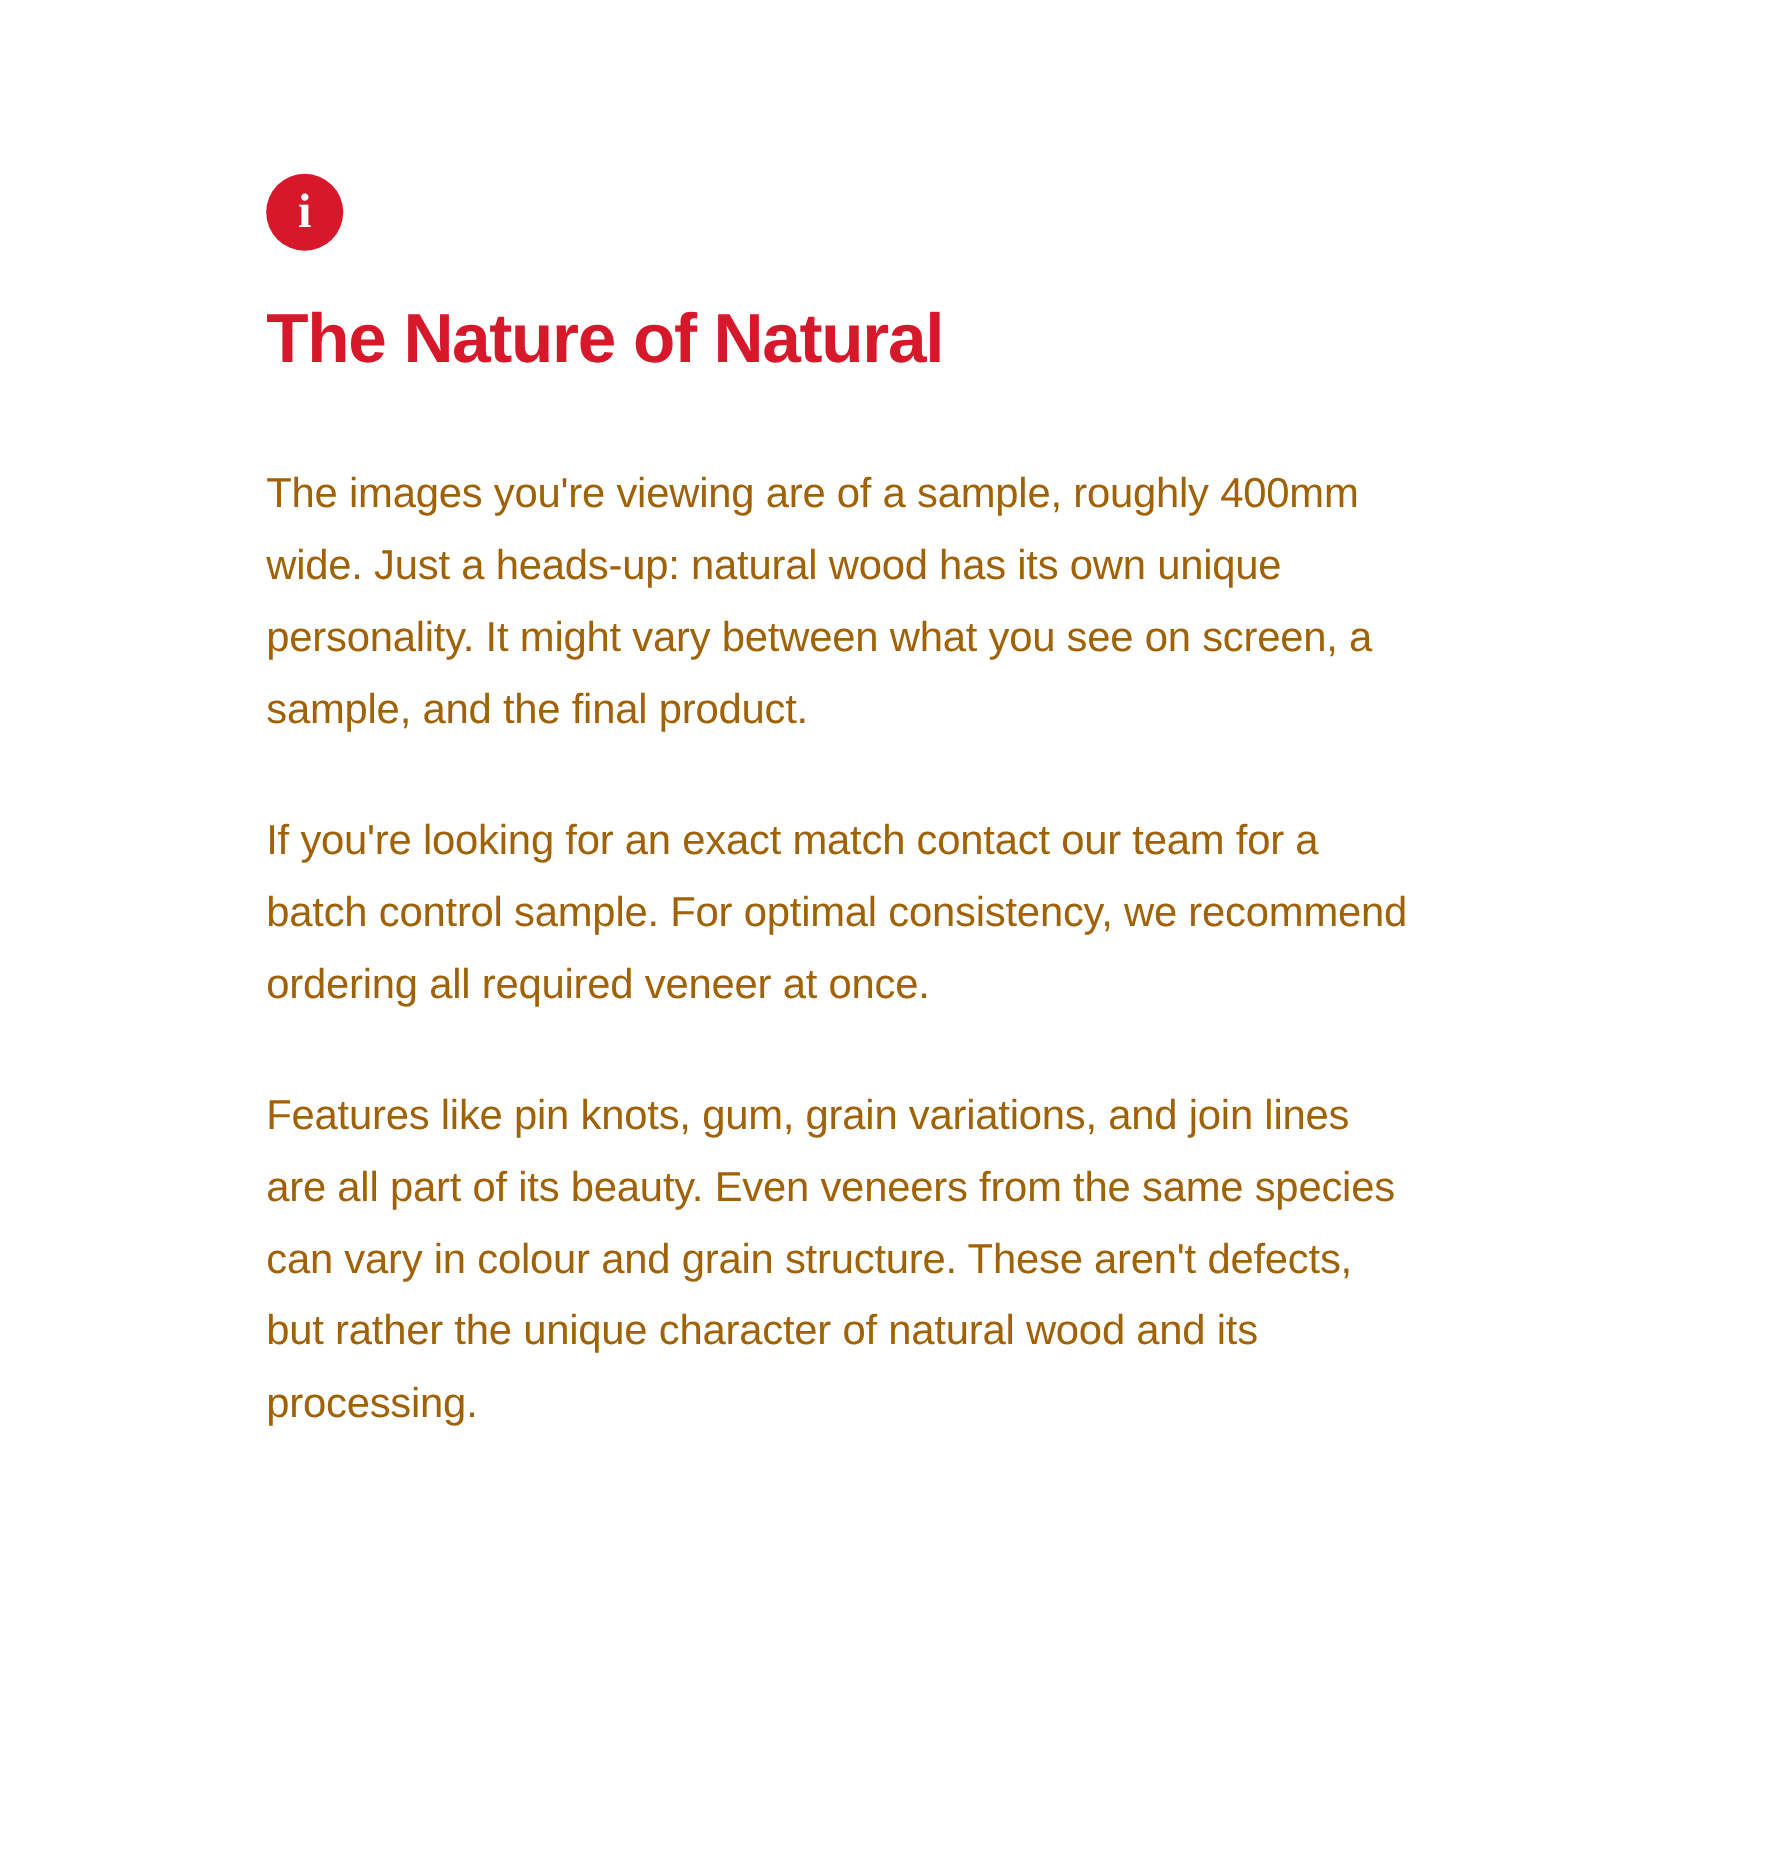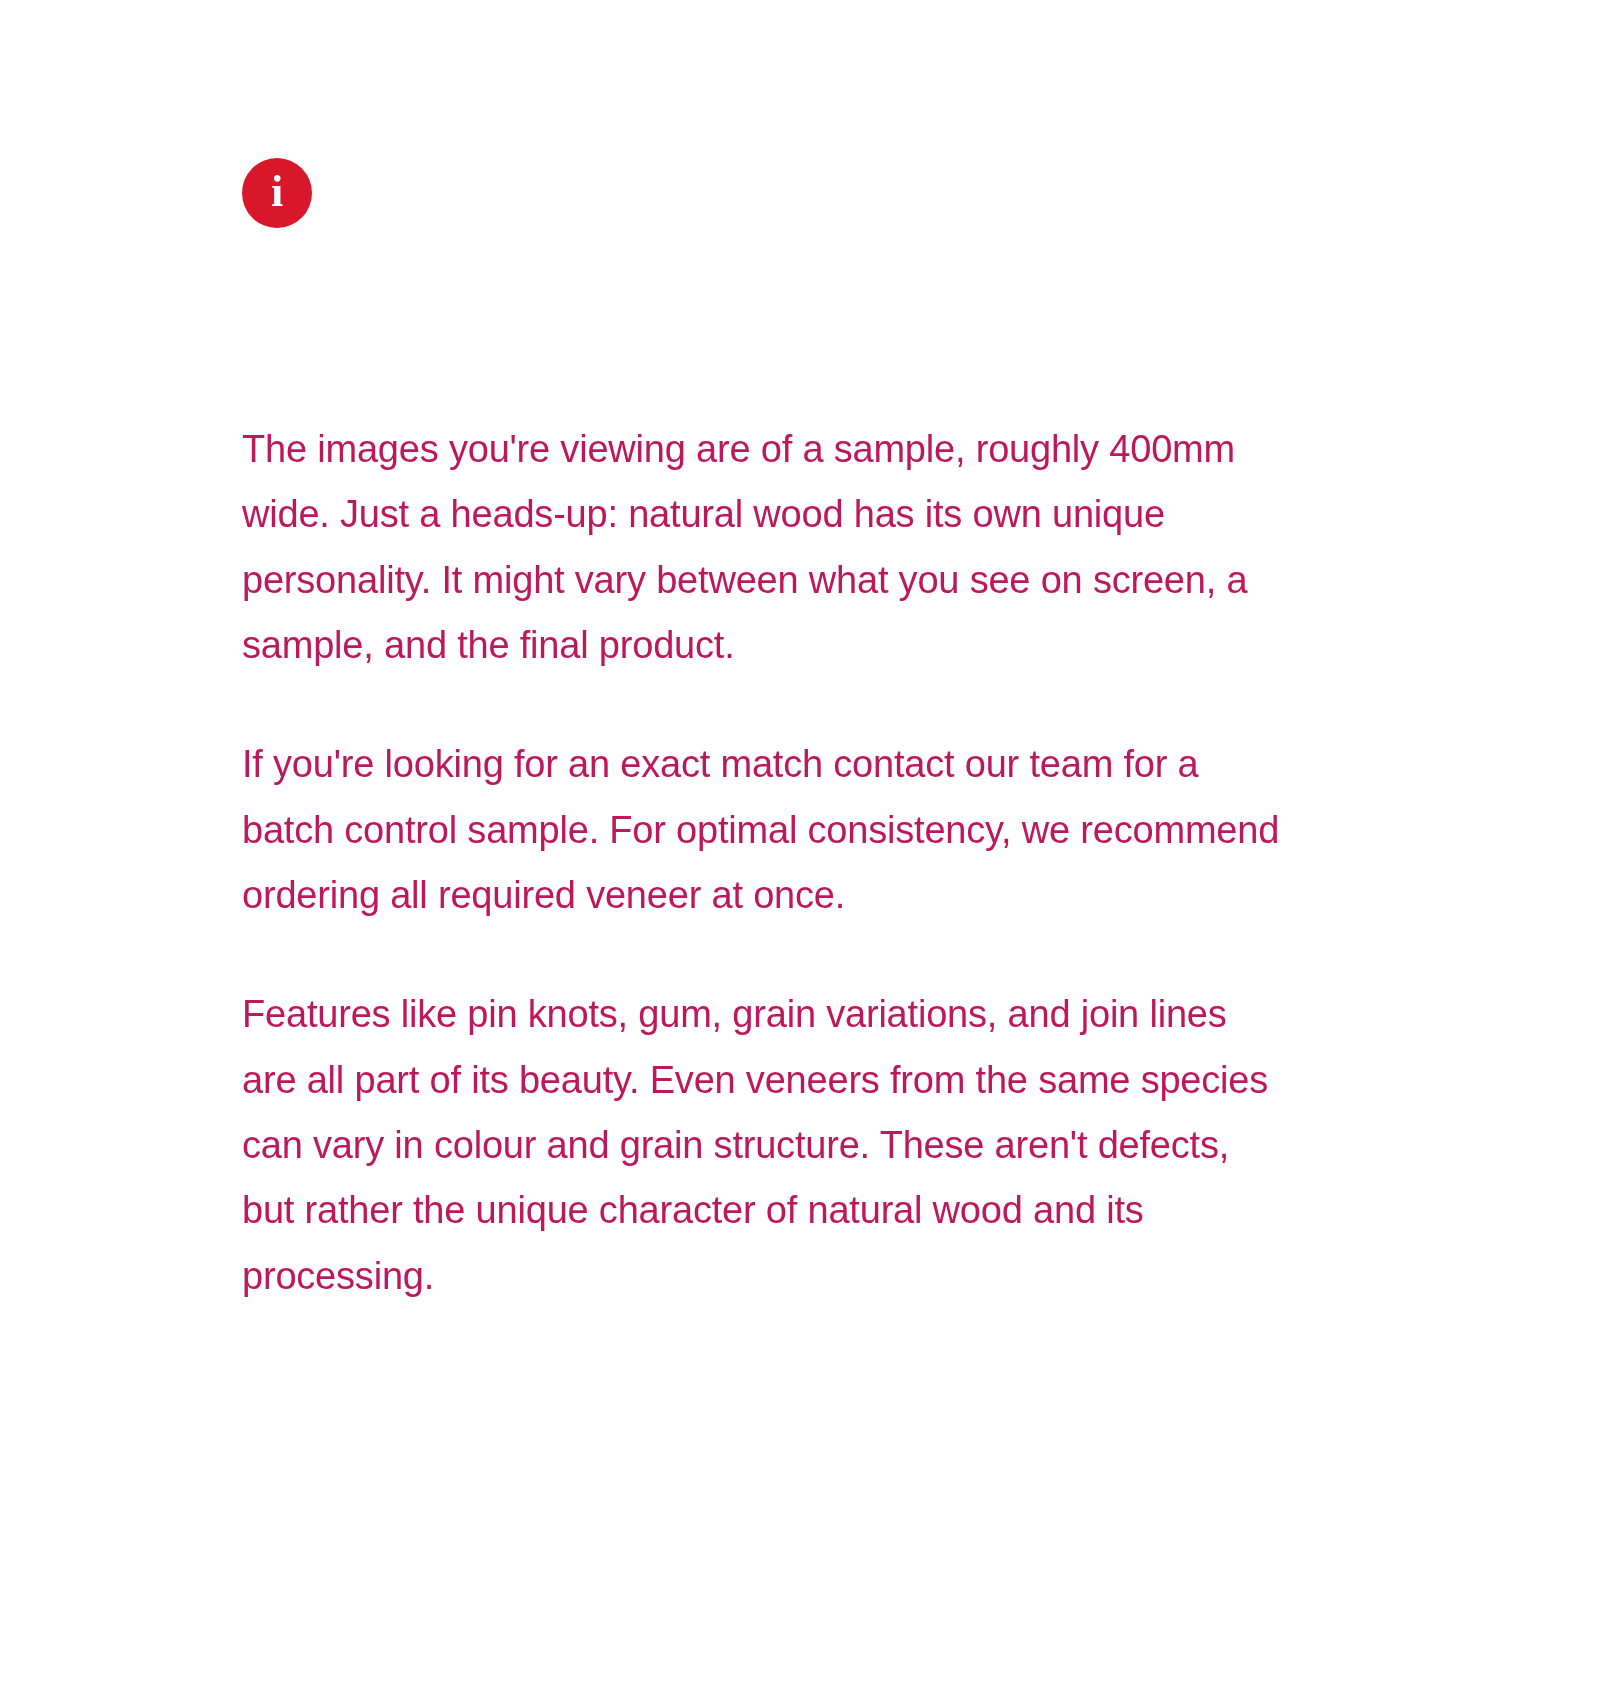--- a/index.html
+++ b/index.html
@@ -50,21 +50,21 @@
     color: #d7182a;
     font-family: "Liberation Sans", sans-serif;
     font-weight: bold;
     font-size: 63px;
     line-height: 1.22;
     letter-spacing: -1.2px;
     max-width: 760px;
   }
   .body-copy {
     margin-top: 70px;
-    color: #be185d;
+    color: #a16207;
     font-size: 38px;
     line-height: 1.72;
     letter-spacing: -0.2px;
     max-width: 1045px;
   }
   .body-copy p {
     margin: 0 0 54px 0;
   }
   .body-copy p:last-child {
     margin-bottom: 0;
@@ -74,21 +74,21 @@
 <body>
 
 <div class="page">
   <div class="content">
 
     <div class="info-badge">
       <span class="glyph">i</span>
     </div>
 
     <h1 class="title">
-      <br>
+      <span>The Nature of Natural</span><br>
     </h1>
 
     <div class="body-copy">
       <p>The images you're viewing are of a sample, roughly 400mm wide. Just a heads-up: natural wood has its own unique personality. It might vary between what you see on screen, a sample, and the final product.</p>
       <p>If you're looking for an exact match contact our team for a batch control sample. For optimal consistency, we recommend ordering all required veneer at once.</p>
       <p>Features like pin knots, gum, grain variations, and join lines are all part of its beauty.  Even veneers from the same species can vary in colour and grain structure. These aren't defects, but rather the unique character of natural wood and its processing.</p>
     </div>
 
   </div>
 </div>

